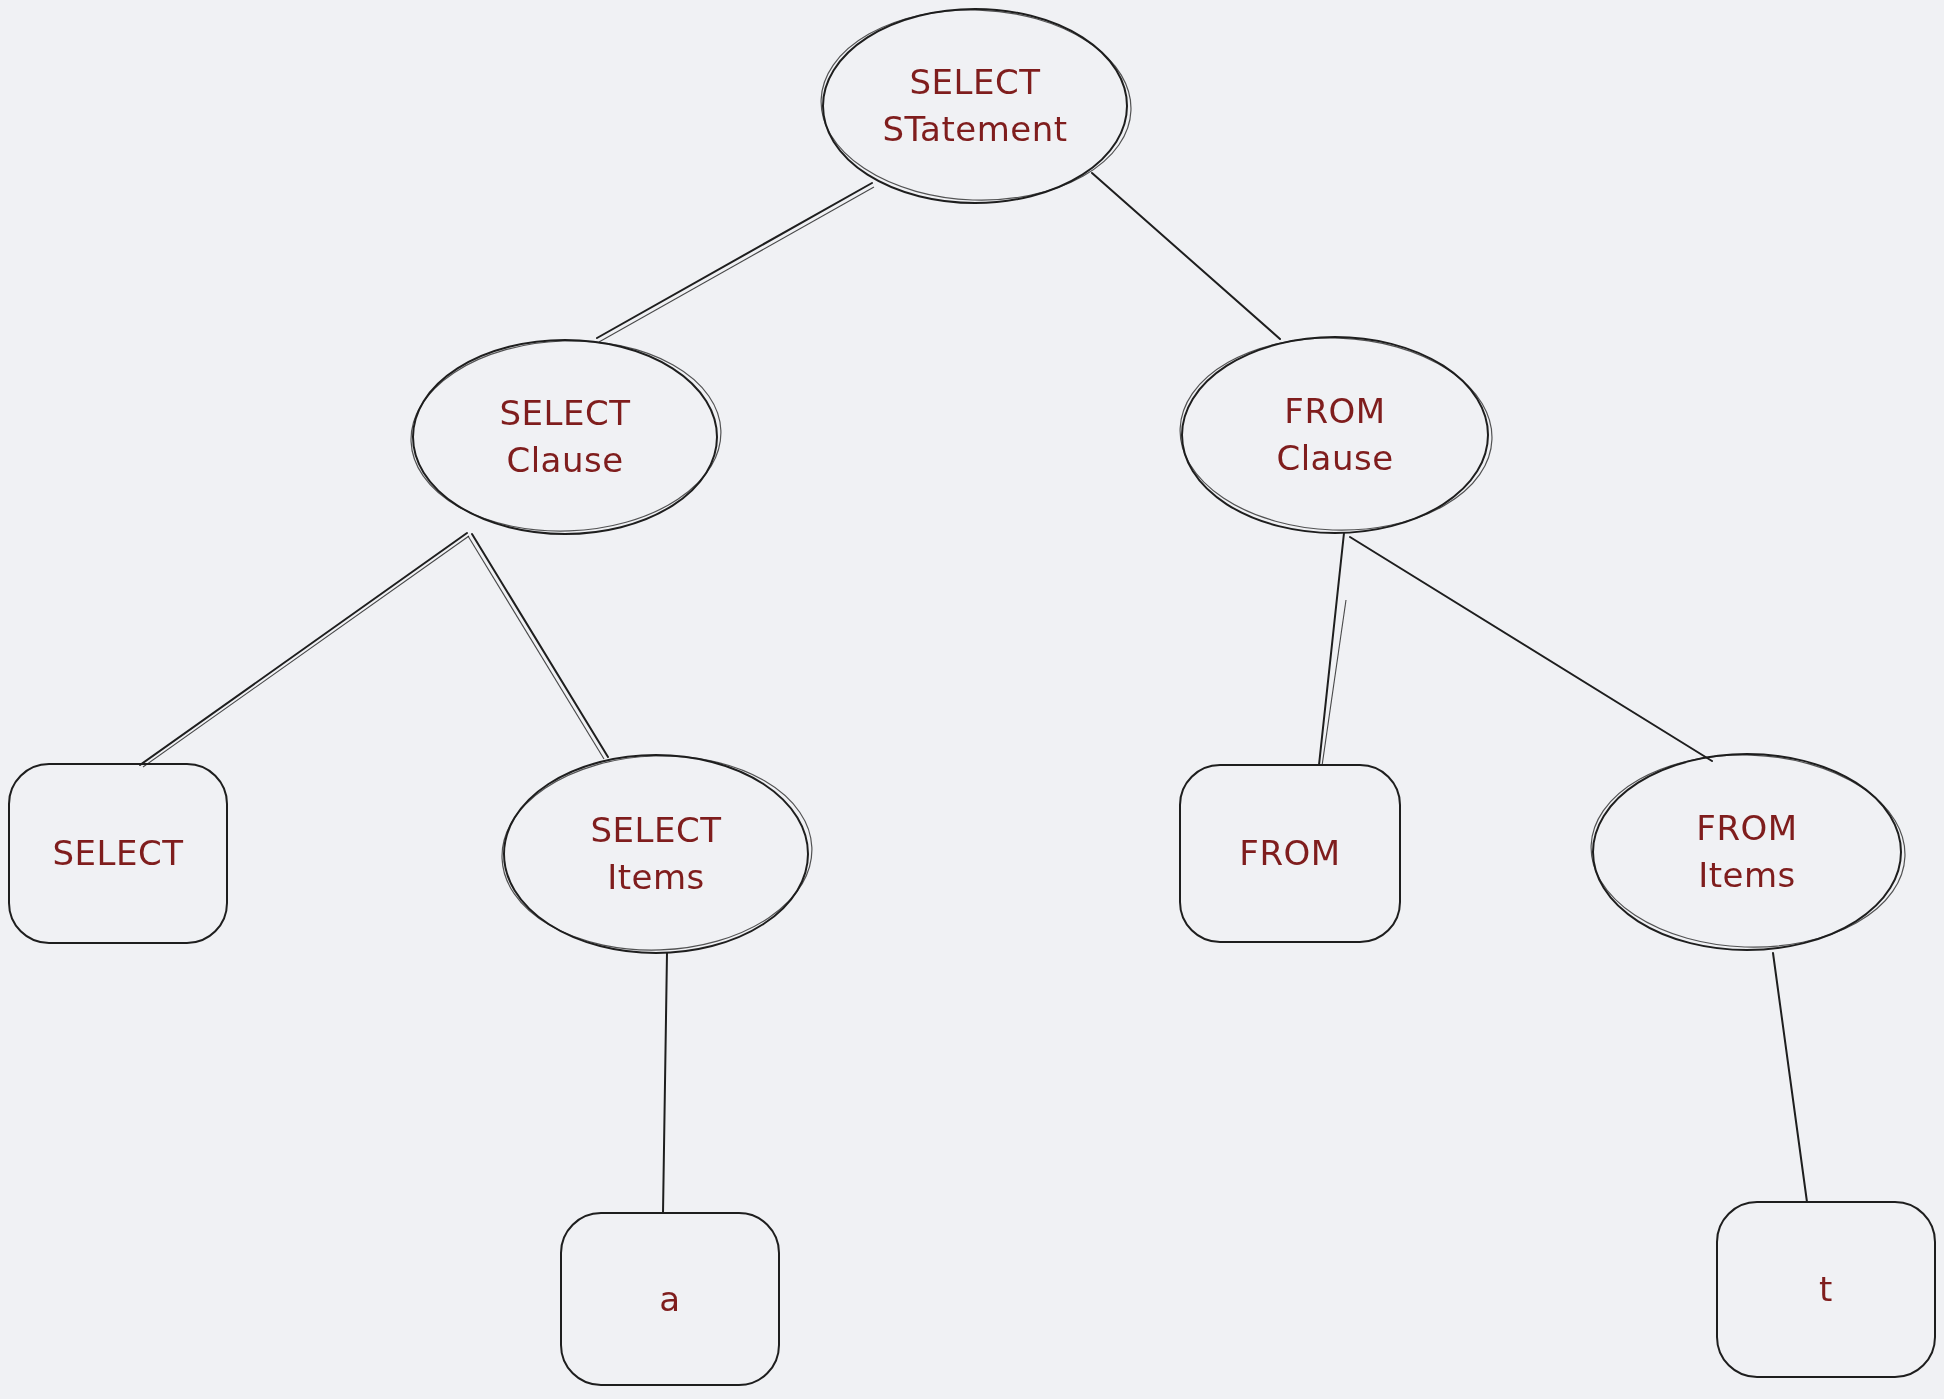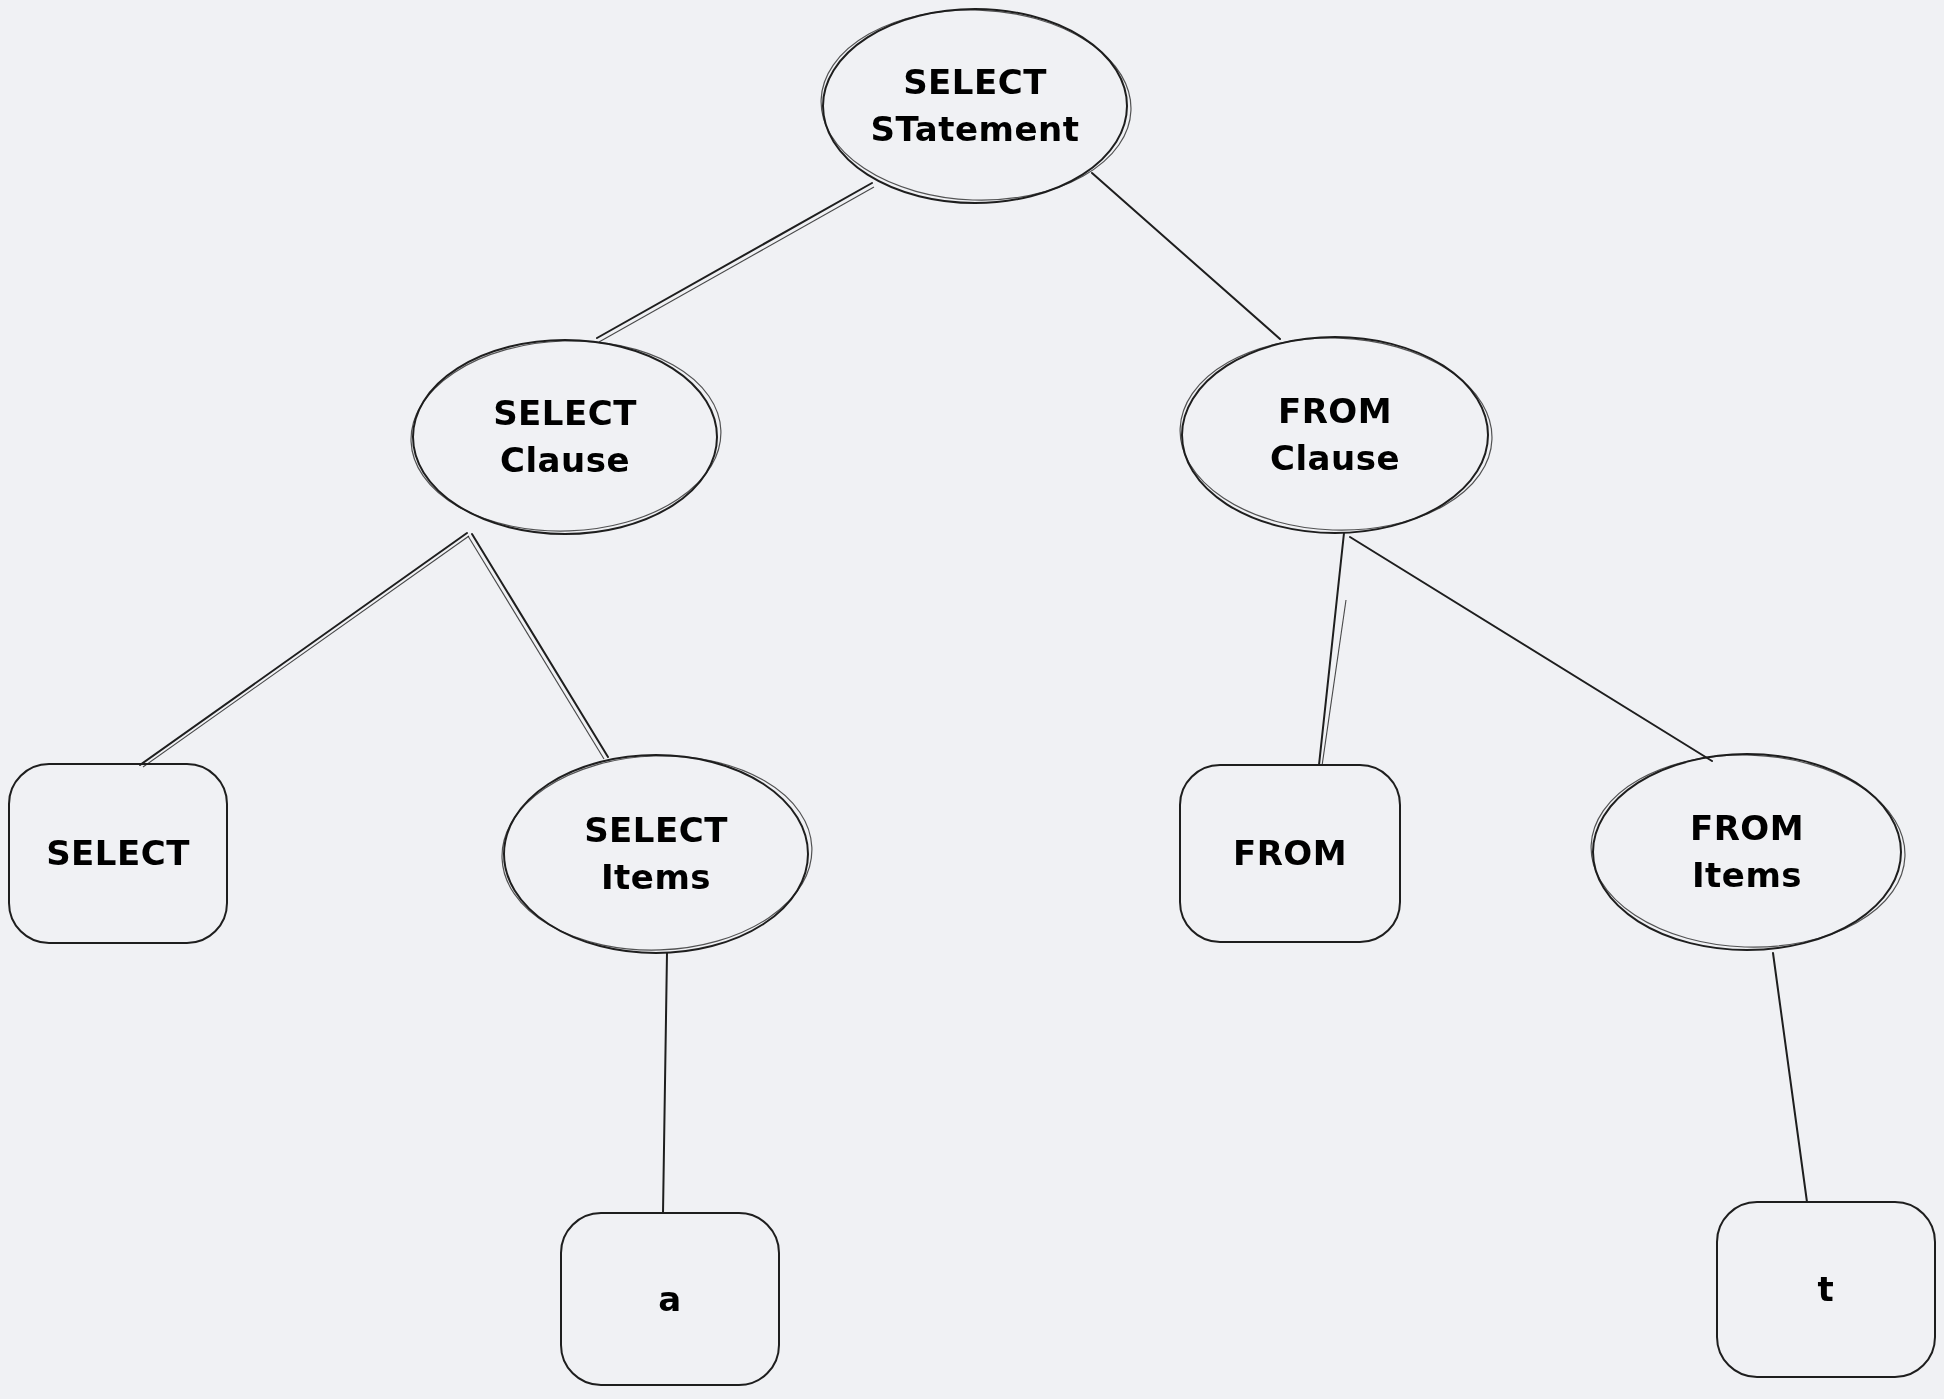--- a/index.html
+++ b/index.html
@@ -24,23 +24,23 @@
     left: 0;
     top: 0;
   }
   .node-label {
     position: absolute;
     transform: translate(-50%, -50%);
     text-align: center;
     white-space: pre-line;
     font-size: 34px;
     line-height: 47px;
-    font-weight: bold;
+    font-weight: normal;
     letter-spacing: 0.5px;
-    color: #000000;
+    color: #7f1d1d;
     user-select: none;
   }
   .shape {
     fill: none;
     stroke: #1e1e1e;
     stroke-width: 2;
     stroke-linecap: round;
   }
   .overstroke {
     fill: none;

